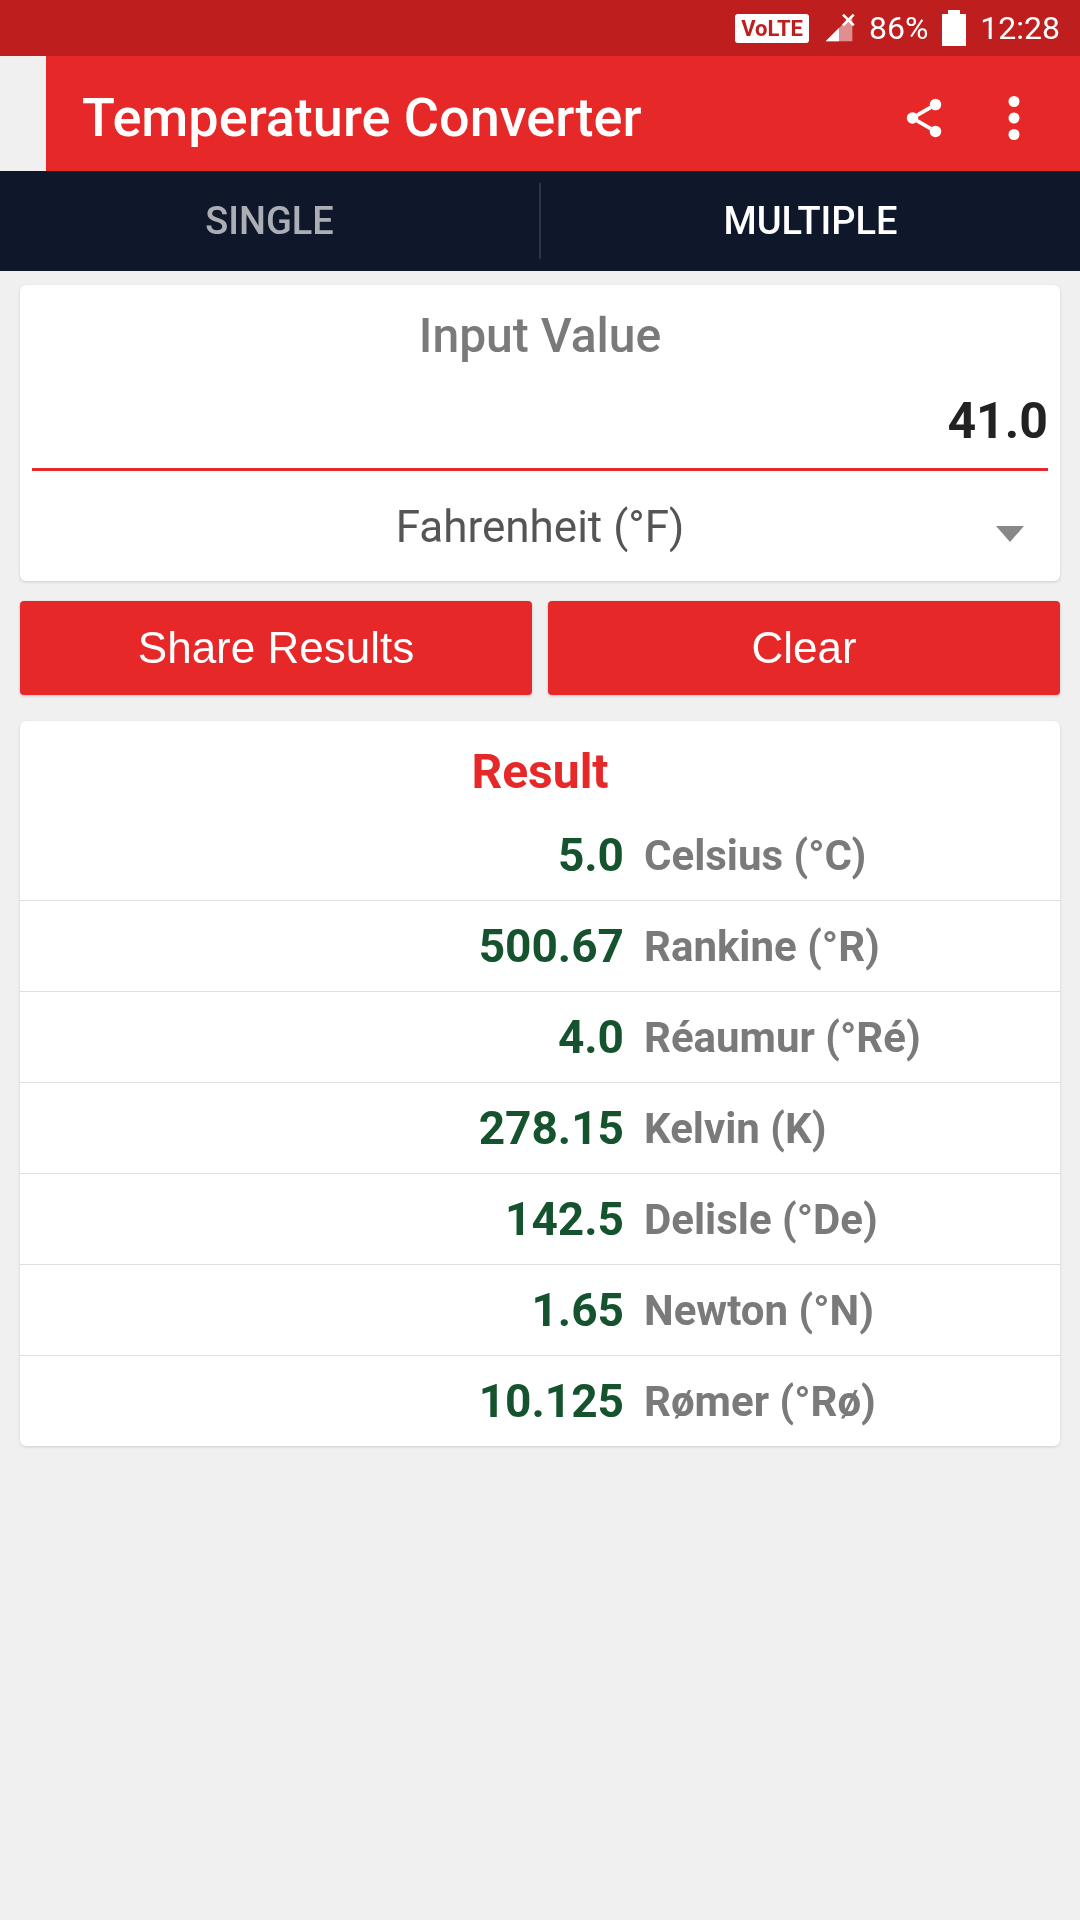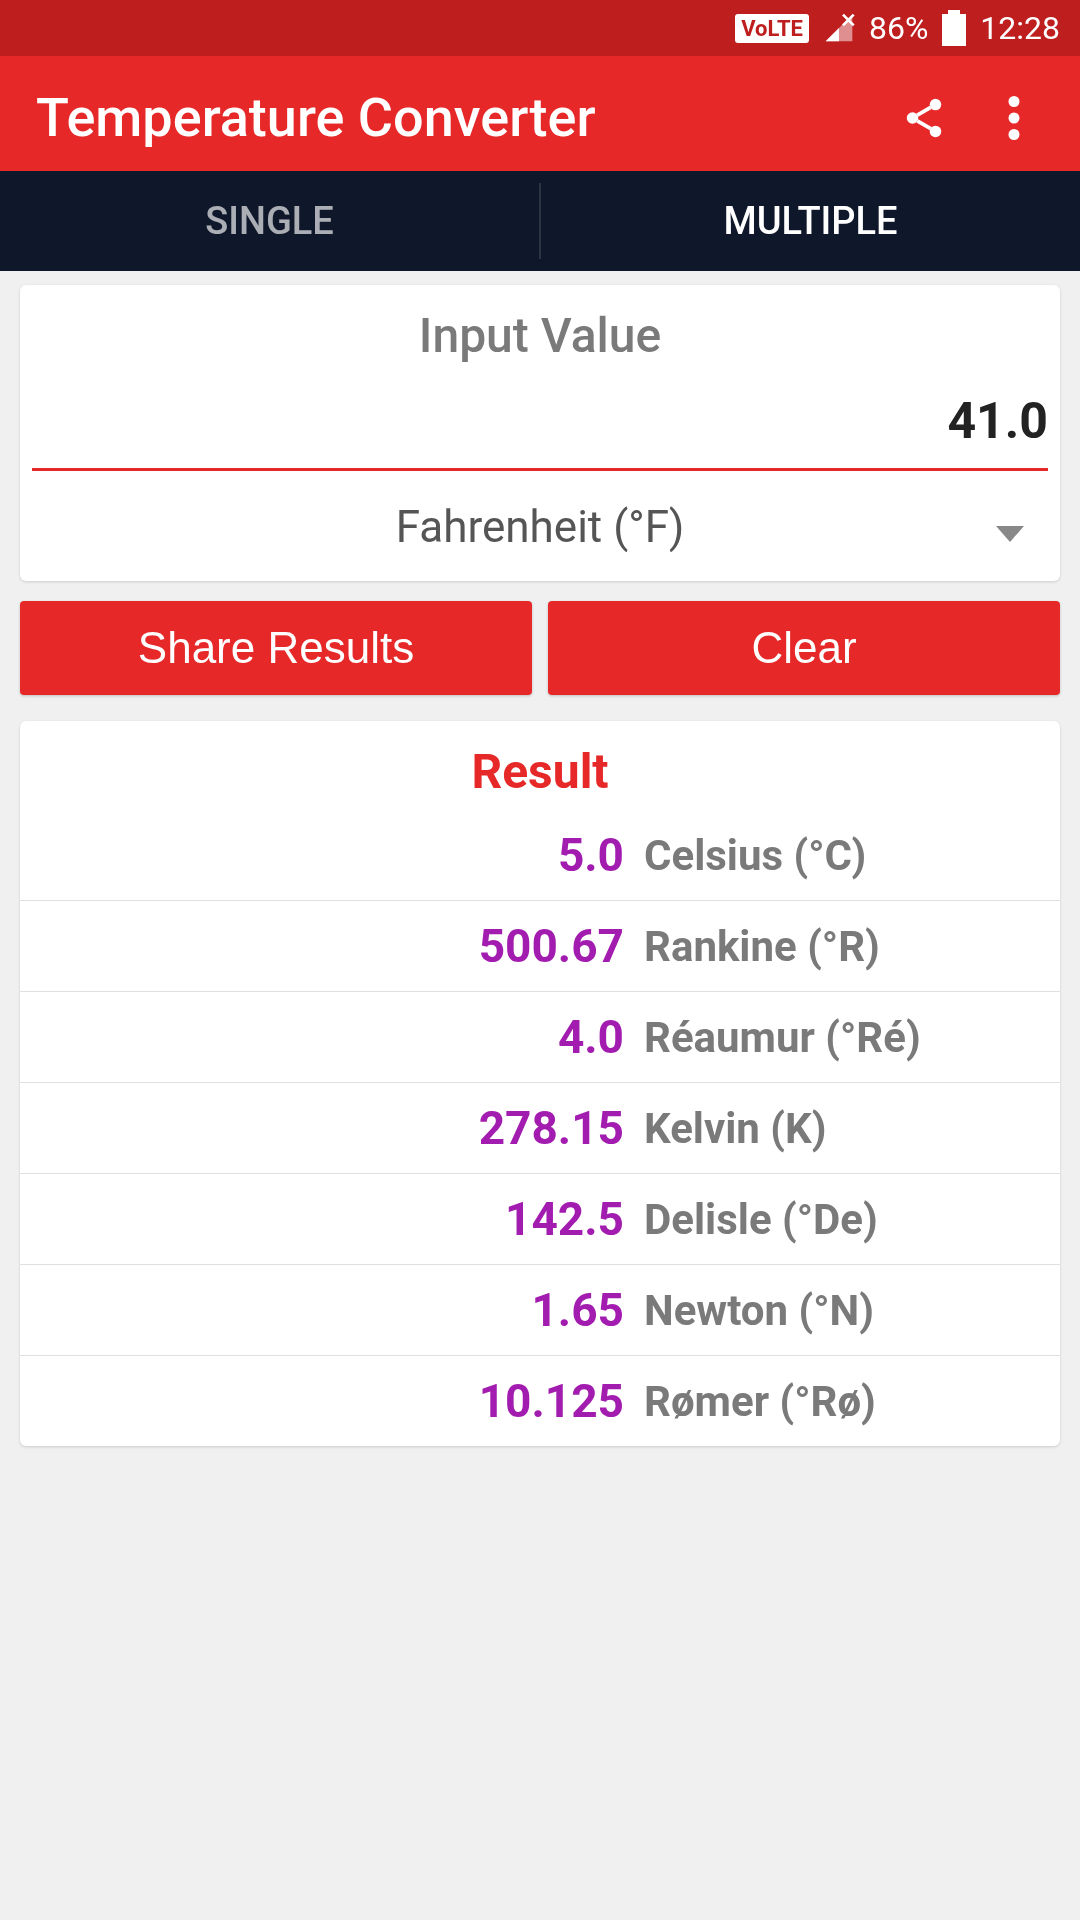--- a/index.html
+++ b/index.html
@@ -30,20 +30,21 @@
       border-radius: 3px;
     }
     .signal-icon { display: inline-flex; align-items: center; }
     .battery-icon { display: inline-flex; align-items: center; }
     .app-bar {
       background: #e62828;
       padding: 30px 36px 22px 36px;
       display: flex;
       align-items: center;
       color: white;
+      margin-left: 46px;
     }
     .app-title {
       flex: 1;
       font-size: 54px;
       font-weight: 500;
     }
     .app-icon {
       width: 60px;
       height: 60px;
       display: flex;
@@ -143,21 +144,21 @@
     .result-row {
       display: flex;
       align-items: center;
       border-bottom: 1px solid #e0e0e0;
       padding: 18px 0;
     }
     .result-row:last-child { border-bottom: none; }
     .result-value {
       flex: 0 0 60%;
       text-align: right;
-      color: #a21caf;
+      color: #14532d;
       font-size: 46px;
       font-weight: 700;
       padding-right: 20px;
       padding-left: 44px;
     }
     .result-unit {
       flex: 0 0 40%;
       color: #7a7a7a;
       font-size: 42px;
       font-weight: 700;

